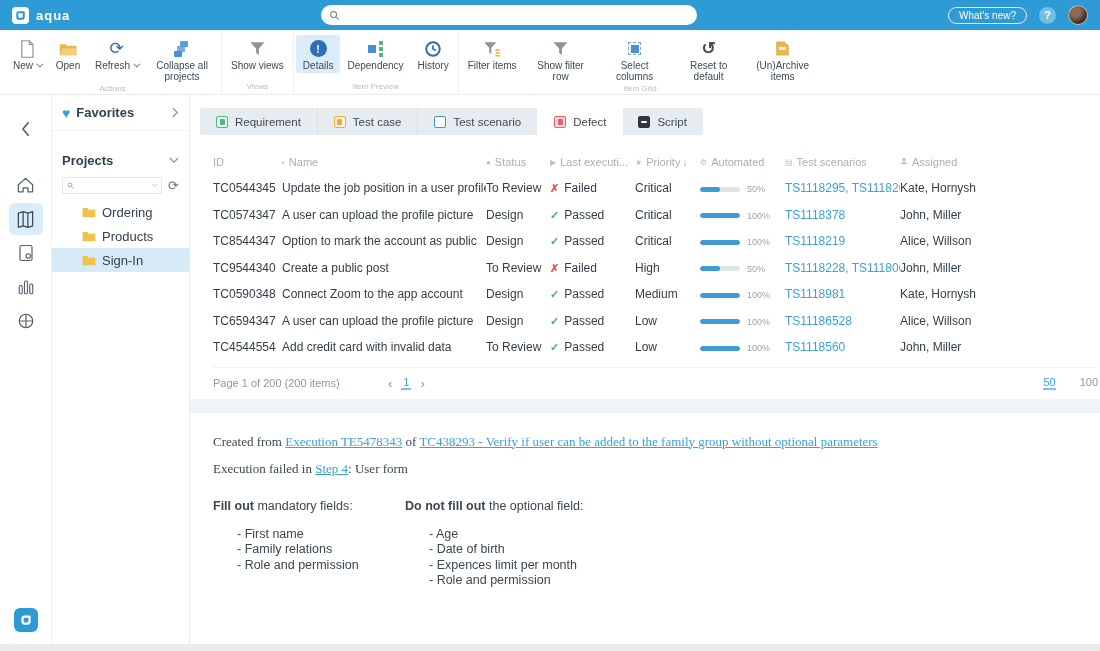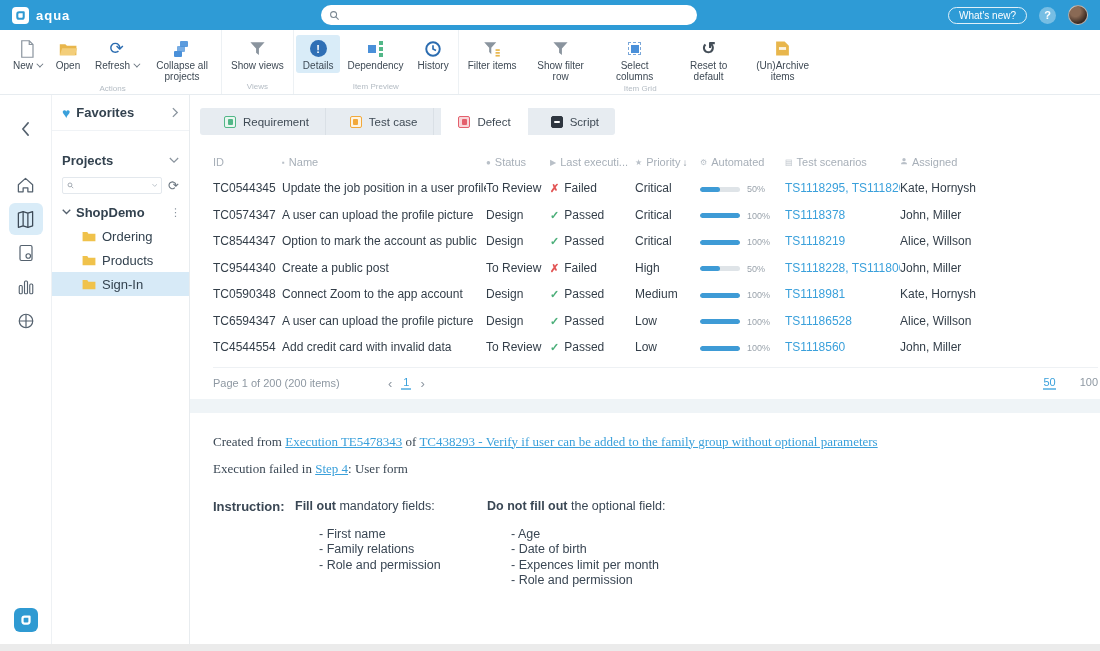--- a/index.html
+++ b/index.html
@@ -65,21 +65,21 @@
   .re-ic { color:#6b7680; font-size:13px; cursor:pointer; line-height:13px; }
   .tree-root { display:flex; align-items:center; height:24px; padding:0 8px 0 10px; gap:5px; cursor:pointer; }
   .tree-root-label { font-size:13px; font-weight:700; color:#33424f; flex:1; }
   .kebab { color:#8a949e; font-size:11px; letter-spacing:0; cursor:pointer; }
   .tree-item { display:flex; align-items:center; height:24px; padding-left:30px; gap:6px; font-size:13px; color:#33424f; cursor:pointer; }
   .tree-item.selected { background:#D7EAF7; }
 
   
   .main { flex:1; display:flex; flex-direction:column; background:#fff; }
   .tabstrip { margin:13px 0 0 10px; display:inline-flex; background:#E7ECF1; border-radius:3px; height:27px; align-self:flex-start; }
-  .tab { display:flex; align-items:center; gap:7px; padding:0 16px; font-size:11.5px; color:#3f4a55; border-right:1px solid #dae0e6; cursor:pointer;margin-left:8px; }
+  .tab { display:flex; align-items:center; gap:7px; padding:0 16px; font-size:11.5px; color:#3f4a55; border-right:1px solid #dae0e6; cursor:pointer; }
   .tab:last-child { border-right:none; }
   .tab.active { background:#fff; border-right:none; font-weight:400; box-shadow:0 0 0 1px #fff; }
   .tico { width:12px; height:12px; border-radius:2px; display:flex; align-items:center; justify-content:center; }
   .tico i { width:5px; height:6px; display:block; border-radius:1px; }
   .t-req  { border:1.5px solid #52b788; background:#eaf6f0; } .t-req i { background:#52b788; }
   .t-case { border:1.5px solid #f2a93b; background:#fdf4e4; } .t-case i { background:#f2a93b; }
   .t-scen { border:1.5px solid #4a90c4; background:#fff; }    .t-scen i { background:#fff; }
   .t-def  { border:1.5px solid #e4606d; background:#f8d7da; } .t-def i { background:#e4606d; }
   .t-scr  { border:1.5px solid #2f3640; background:#2f3640; } .t-scr i { background:#fff; width:6px; height:2px; }
 
@@ -385,27 +385,20 @@
             <line x1="15" y1="15" x2="21" y2="21" stroke="#8a949e" stroke-width="2.6"></line>
           </svg>
         <input type="text" style="">
         <svg width="7" height="5" viewBox="0 0 12 8">
             <path d="M1 1 l5 5 5 -5" fill="none" stroke="#b0b8c0" stroke-width="1.8"></path>
           </svg>
       </div>
       <span class="re-ic">⟳</span>
     </div>
 
-    <div class="tree-root">
-      <svg width="9" height="6" viewBox="0 0 12 8">
-          <path d="M1 1 l5 5 5 -5" fill="none" stroke="#54616e" stroke-width="1.8"></path>
-        </svg>
-      <span class="tree-root-label">ShopDemo</span>
-      <span class="kebab">⋮</span>
-    </div>
 
     <div class="tree-item">
       <svg width="14" height="12" viewBox="0 0 24 20">
           <path d="M1 3 h8 l2 3 h12 v13 H1 z" fill="#F0C24B"></path>
         </svg>
       <span>Ordering</span>
     </div>
     <div class="tree-item">
       <svg width="14" height="12" viewBox="0 0 24 20">
           <path d="M1 3 h8 l2 3 h12 v13 H1 z" fill="#F0C24B"></path>
@@ -427,20 +420,26 @@
         <span class="tico t-req">
             <i></i>
           </span>
         <span>Requirement</span>
       </div>
       <div class="tab">
         <span class="tico t-case">
             <i></i>
           </span>
         <span>Test case</span>
+      </div>
+      <div class="tab">
+        <span class="tico t-scen">
+            <i></i>
+          </span>
+        <span>Test scenario</span>
       </div>
       <div class="tab active">
         <span class="tico t-def">
             <i></i>
           </span>
         <span>Defect</span>
       </div>
       <div class="tab">
         <span class="tico t-scr">
             <i></i>
@@ -573,21 +572,20 @@
         <a href="#">Execution TE5478343</a>
         <span>of</span>
         <a href="#">TC438293 - Verify if user can be added to the family group without optional parameters</a>
       </div>
       <div class="dline">
         <span>Execution failed in</span>
         <a href="#">Step 4</a><span>: User form</span>
       </div>
 
       <div class="instr">
-        <div class="instr-label">Instruction:</div>
         <div class="icol1">
           <div class="icol-title"><span class="b">Fill out</span><span> mandatory fields:</span></div>
           <ul class="ilist">
             <li>- First name</li>
             <li>- Family relations</li>
             <li>- Role and permission</li>
           </ul>
         </div>
         <div>
           <div class="icol-title"><span class="b">Do not fill out</span><span> the optional field:</span></div>

